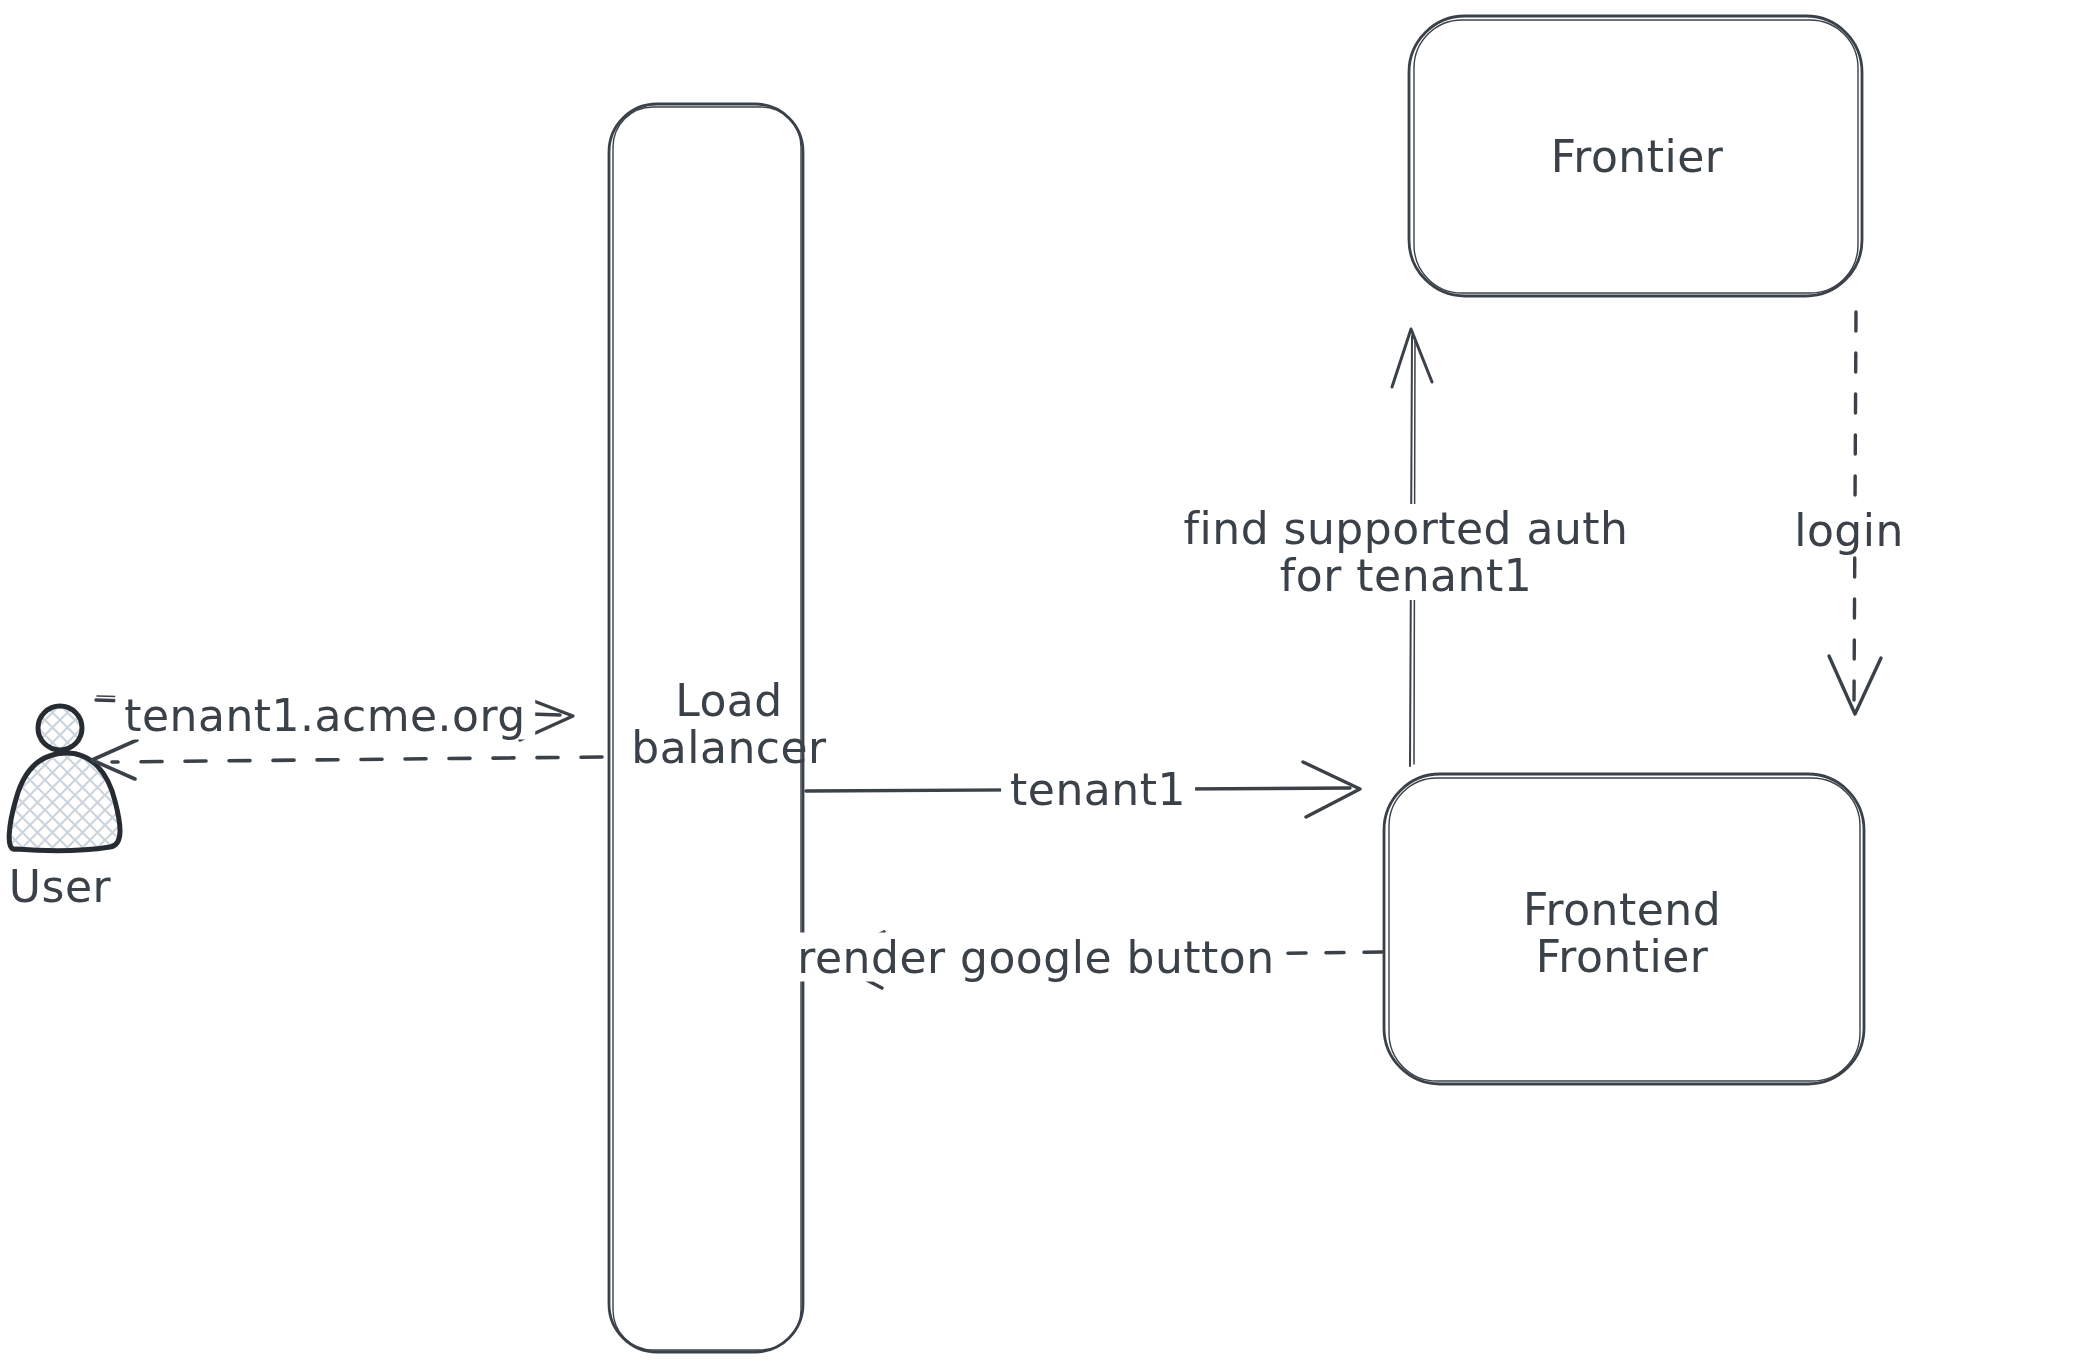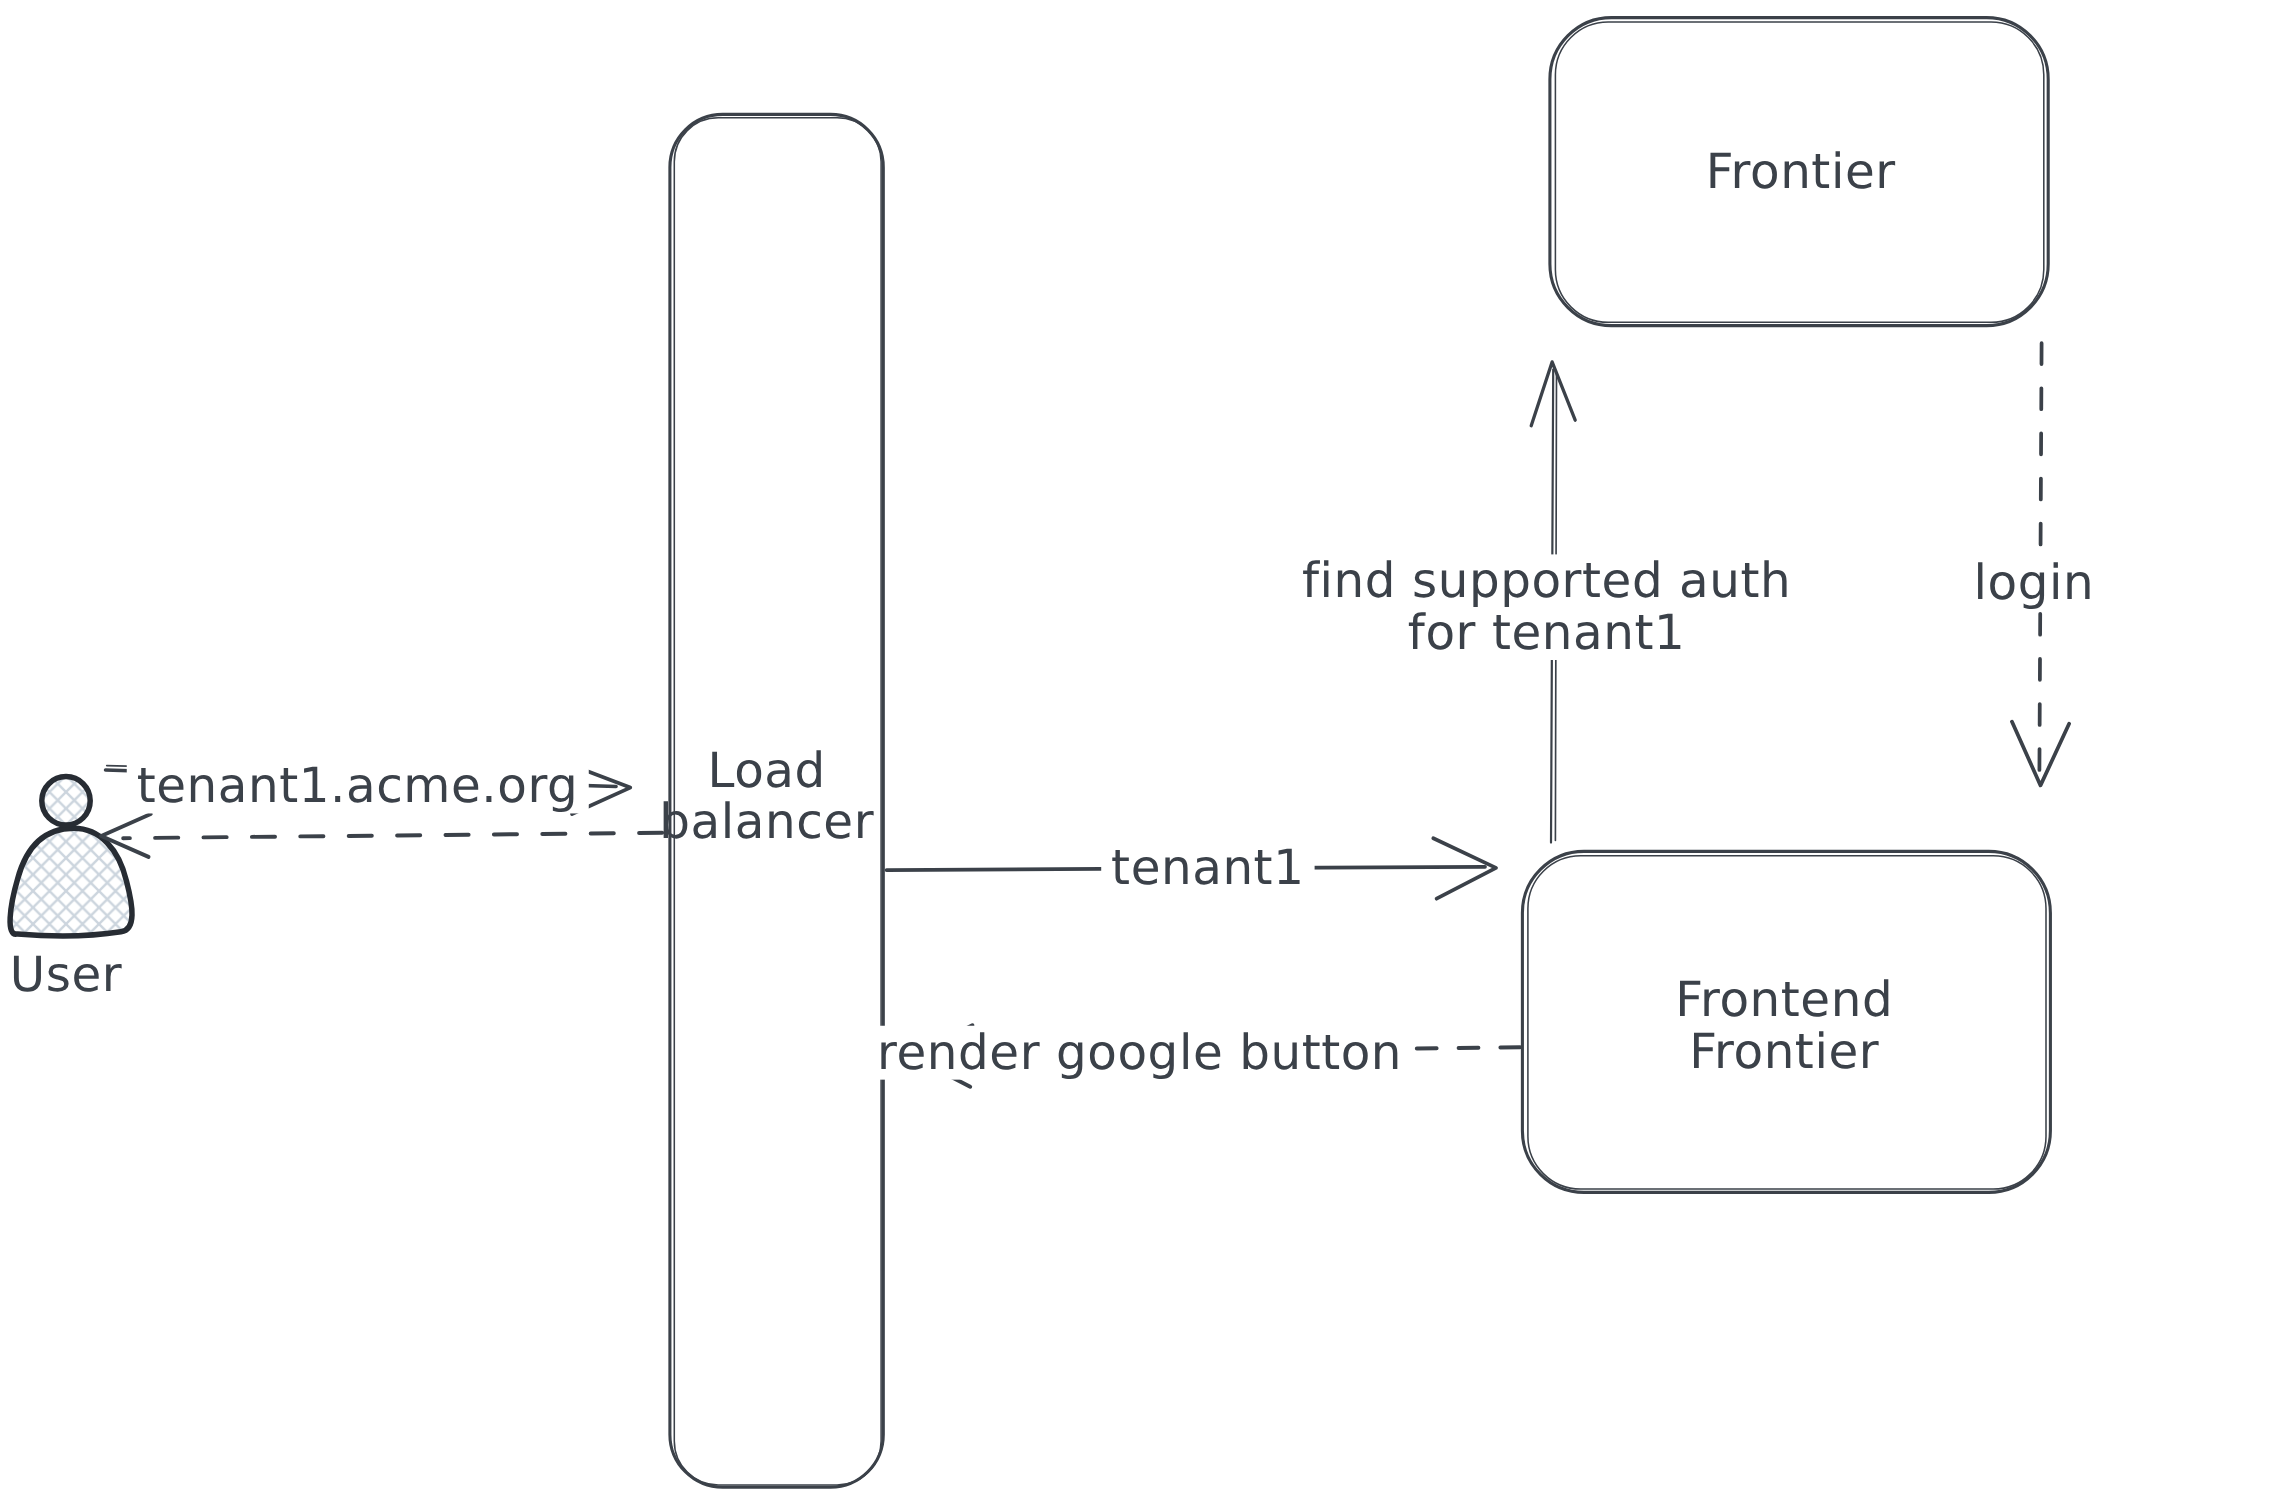--- a/index.html
+++ b/index.html
@@ -88,21 +88,21 @@
 
       <g>
         <path d="M1856,312 L1854,703" stroke-width="3.4" stroke-dasharray="19 22"></path>
         <polyline points="1829,656 1855,714 1881,658" stroke-width="3.4"></polyline>
       </g>
     </g>
   </svg>
 
   <div class="lbl" style="left:60px; top:886px;">User</div>
 
-  <div class="lbl" style="left:697px; top:724px;">
+  <div class="lbl" style="left:729px; top:724px;">
     <span>Load</span>
     <span>balancer</span>
   </div>
 
   <div class="lbl" style="left:1637px; top:156px;">Frontier</div>
 
   <div class="lbl" style="left:1622px; top:933px;">
     <span>Frontend</span>
     <span>Frontier</span>
   </div>

